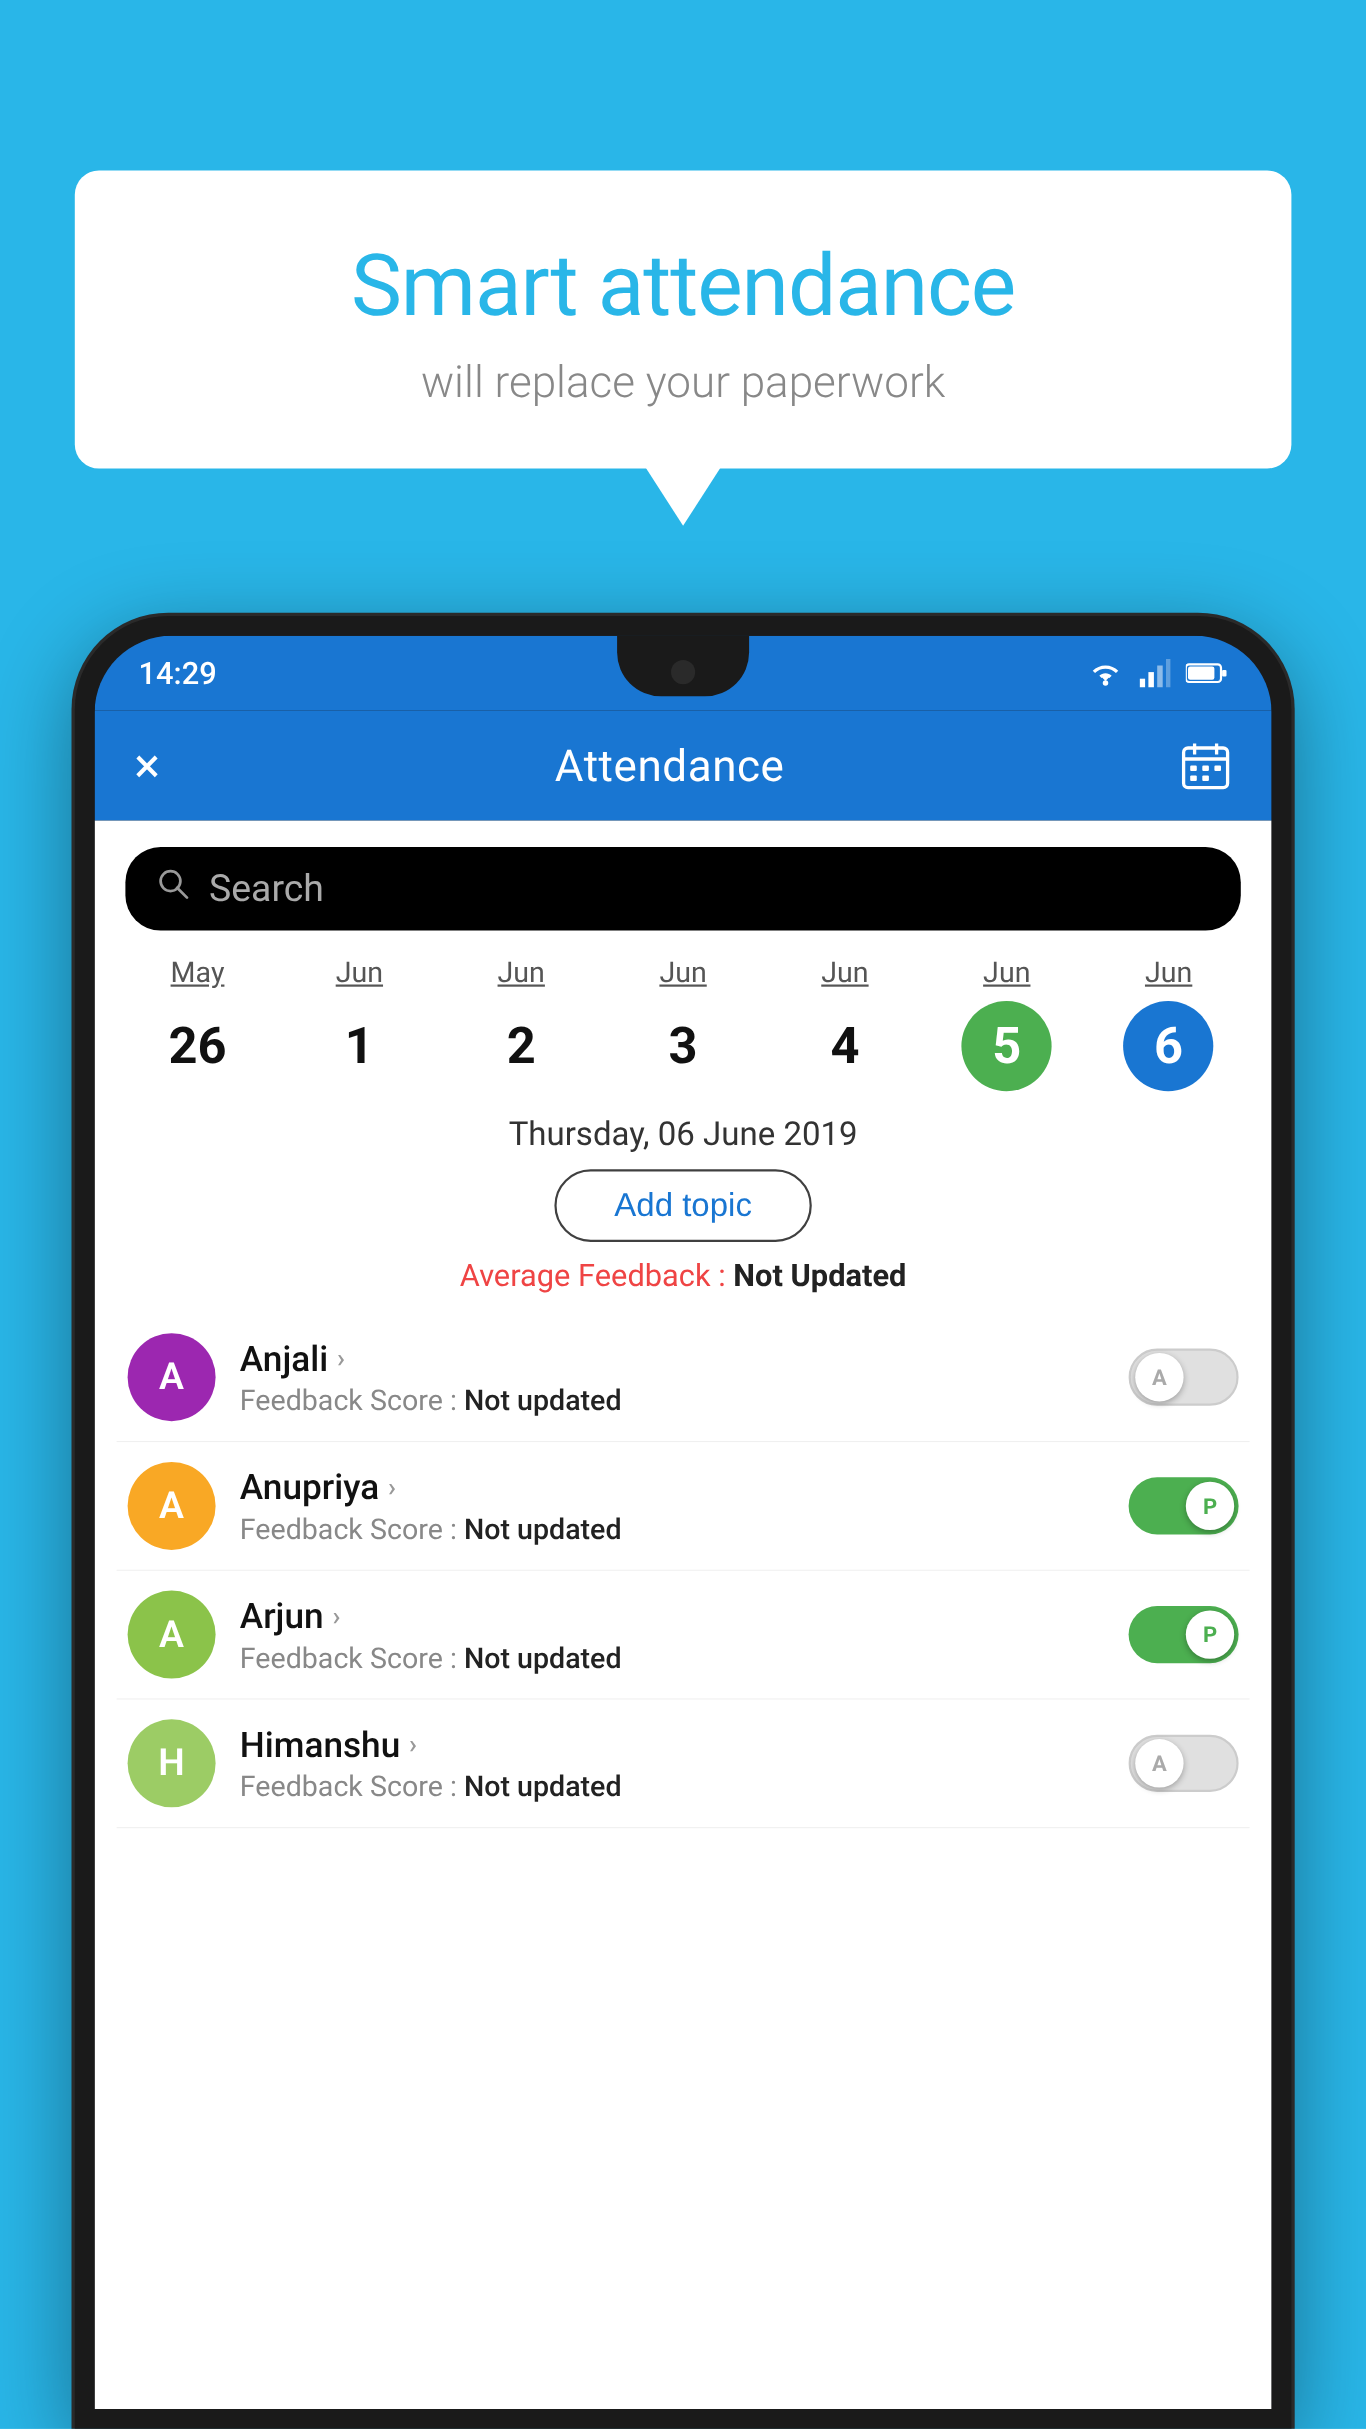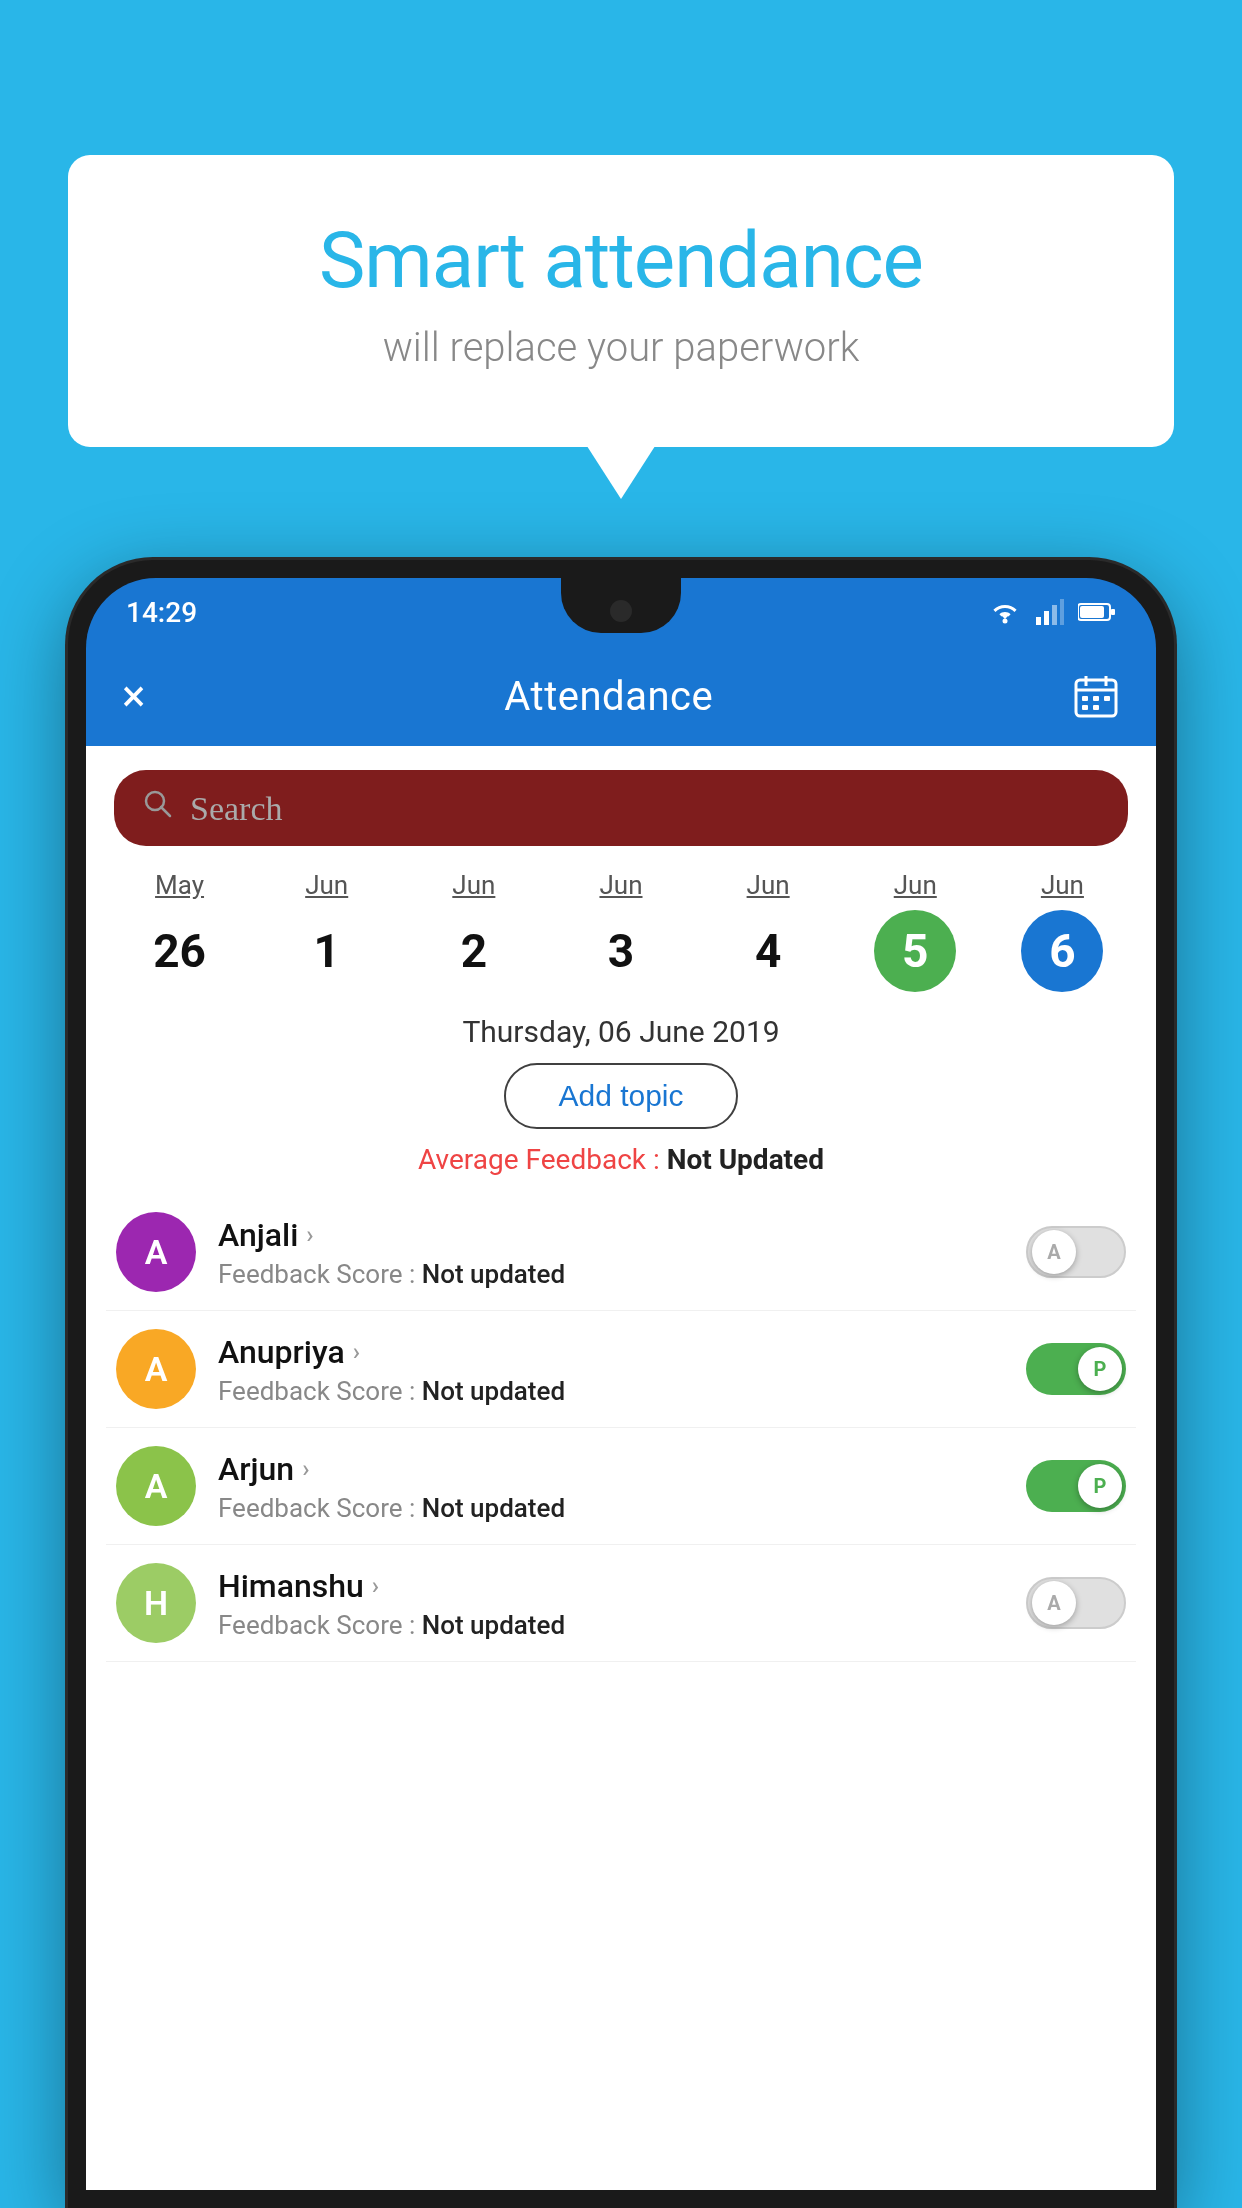--- a/index.html
+++ b/index.html
@@ -17,21 +17,21 @@
     .speech-bubble-container {
       position: absolute;
       top: 155px;
       left: 68px;
       right: 68px;
     }
 
     .speech-bubble {
       background: white;
       border-radius: 22px;
-      padding: 60px 50px 76px;
+      padding: 60px 50px 55px;
       text-align: center;
       position: relative;
     }
 
     .speech-bubble::after {
       content: '';
       position: absolute;
       bottom: -52px;
       left: 50%;
       transform: translateX(-50%);
@@ -153,26 +153,25 @@
     
     .app-content {
       background: white;
       height: calc(100% - 168px);
       overflow: hidden;
     }
 
     
     .search-bar {
       margin: 24px 28px 16px;
-      background: #7f1d1d;
+      background: #000000;
       border-radius: 32px;
       display: flex;
       align-items: flex-end;
       padding: 18px 28px;
-      font-family: Liberation Serif, serif;
     }
 
     .search-icon {
       font-size: 32px;
       color: #999;
       margin-right: 16px;
     }
 
     .search-text {
       font-size: 34px;

